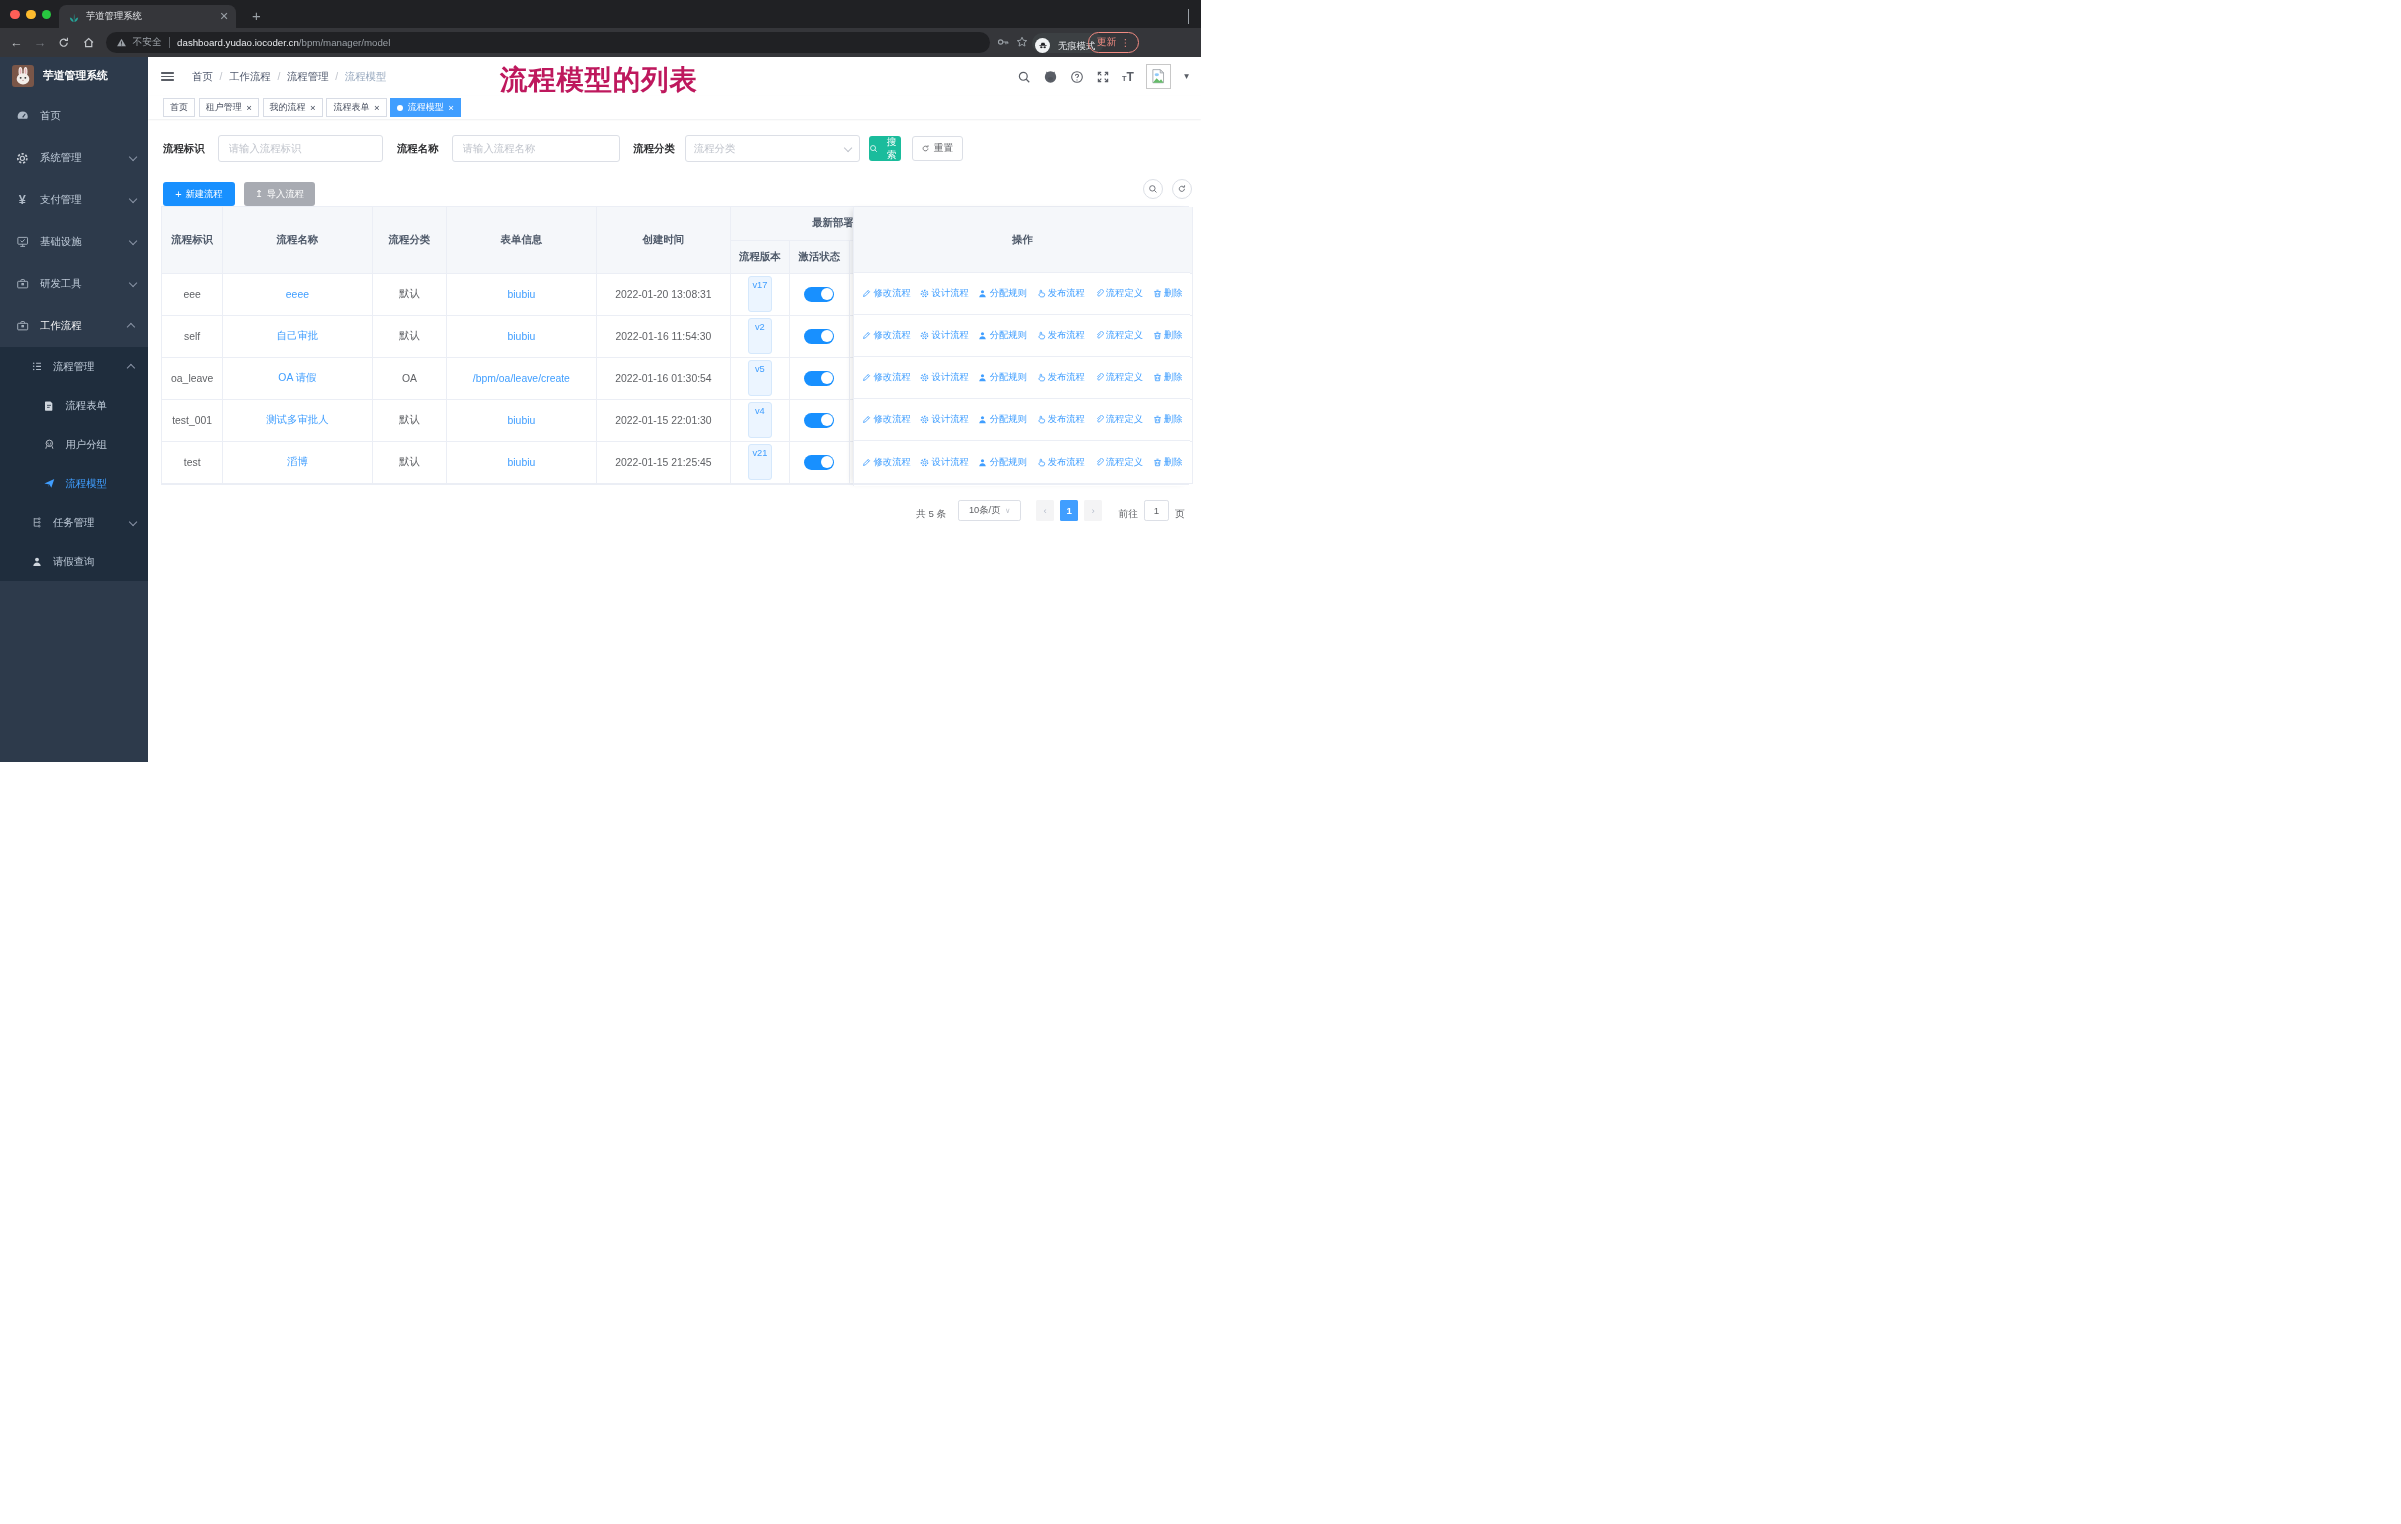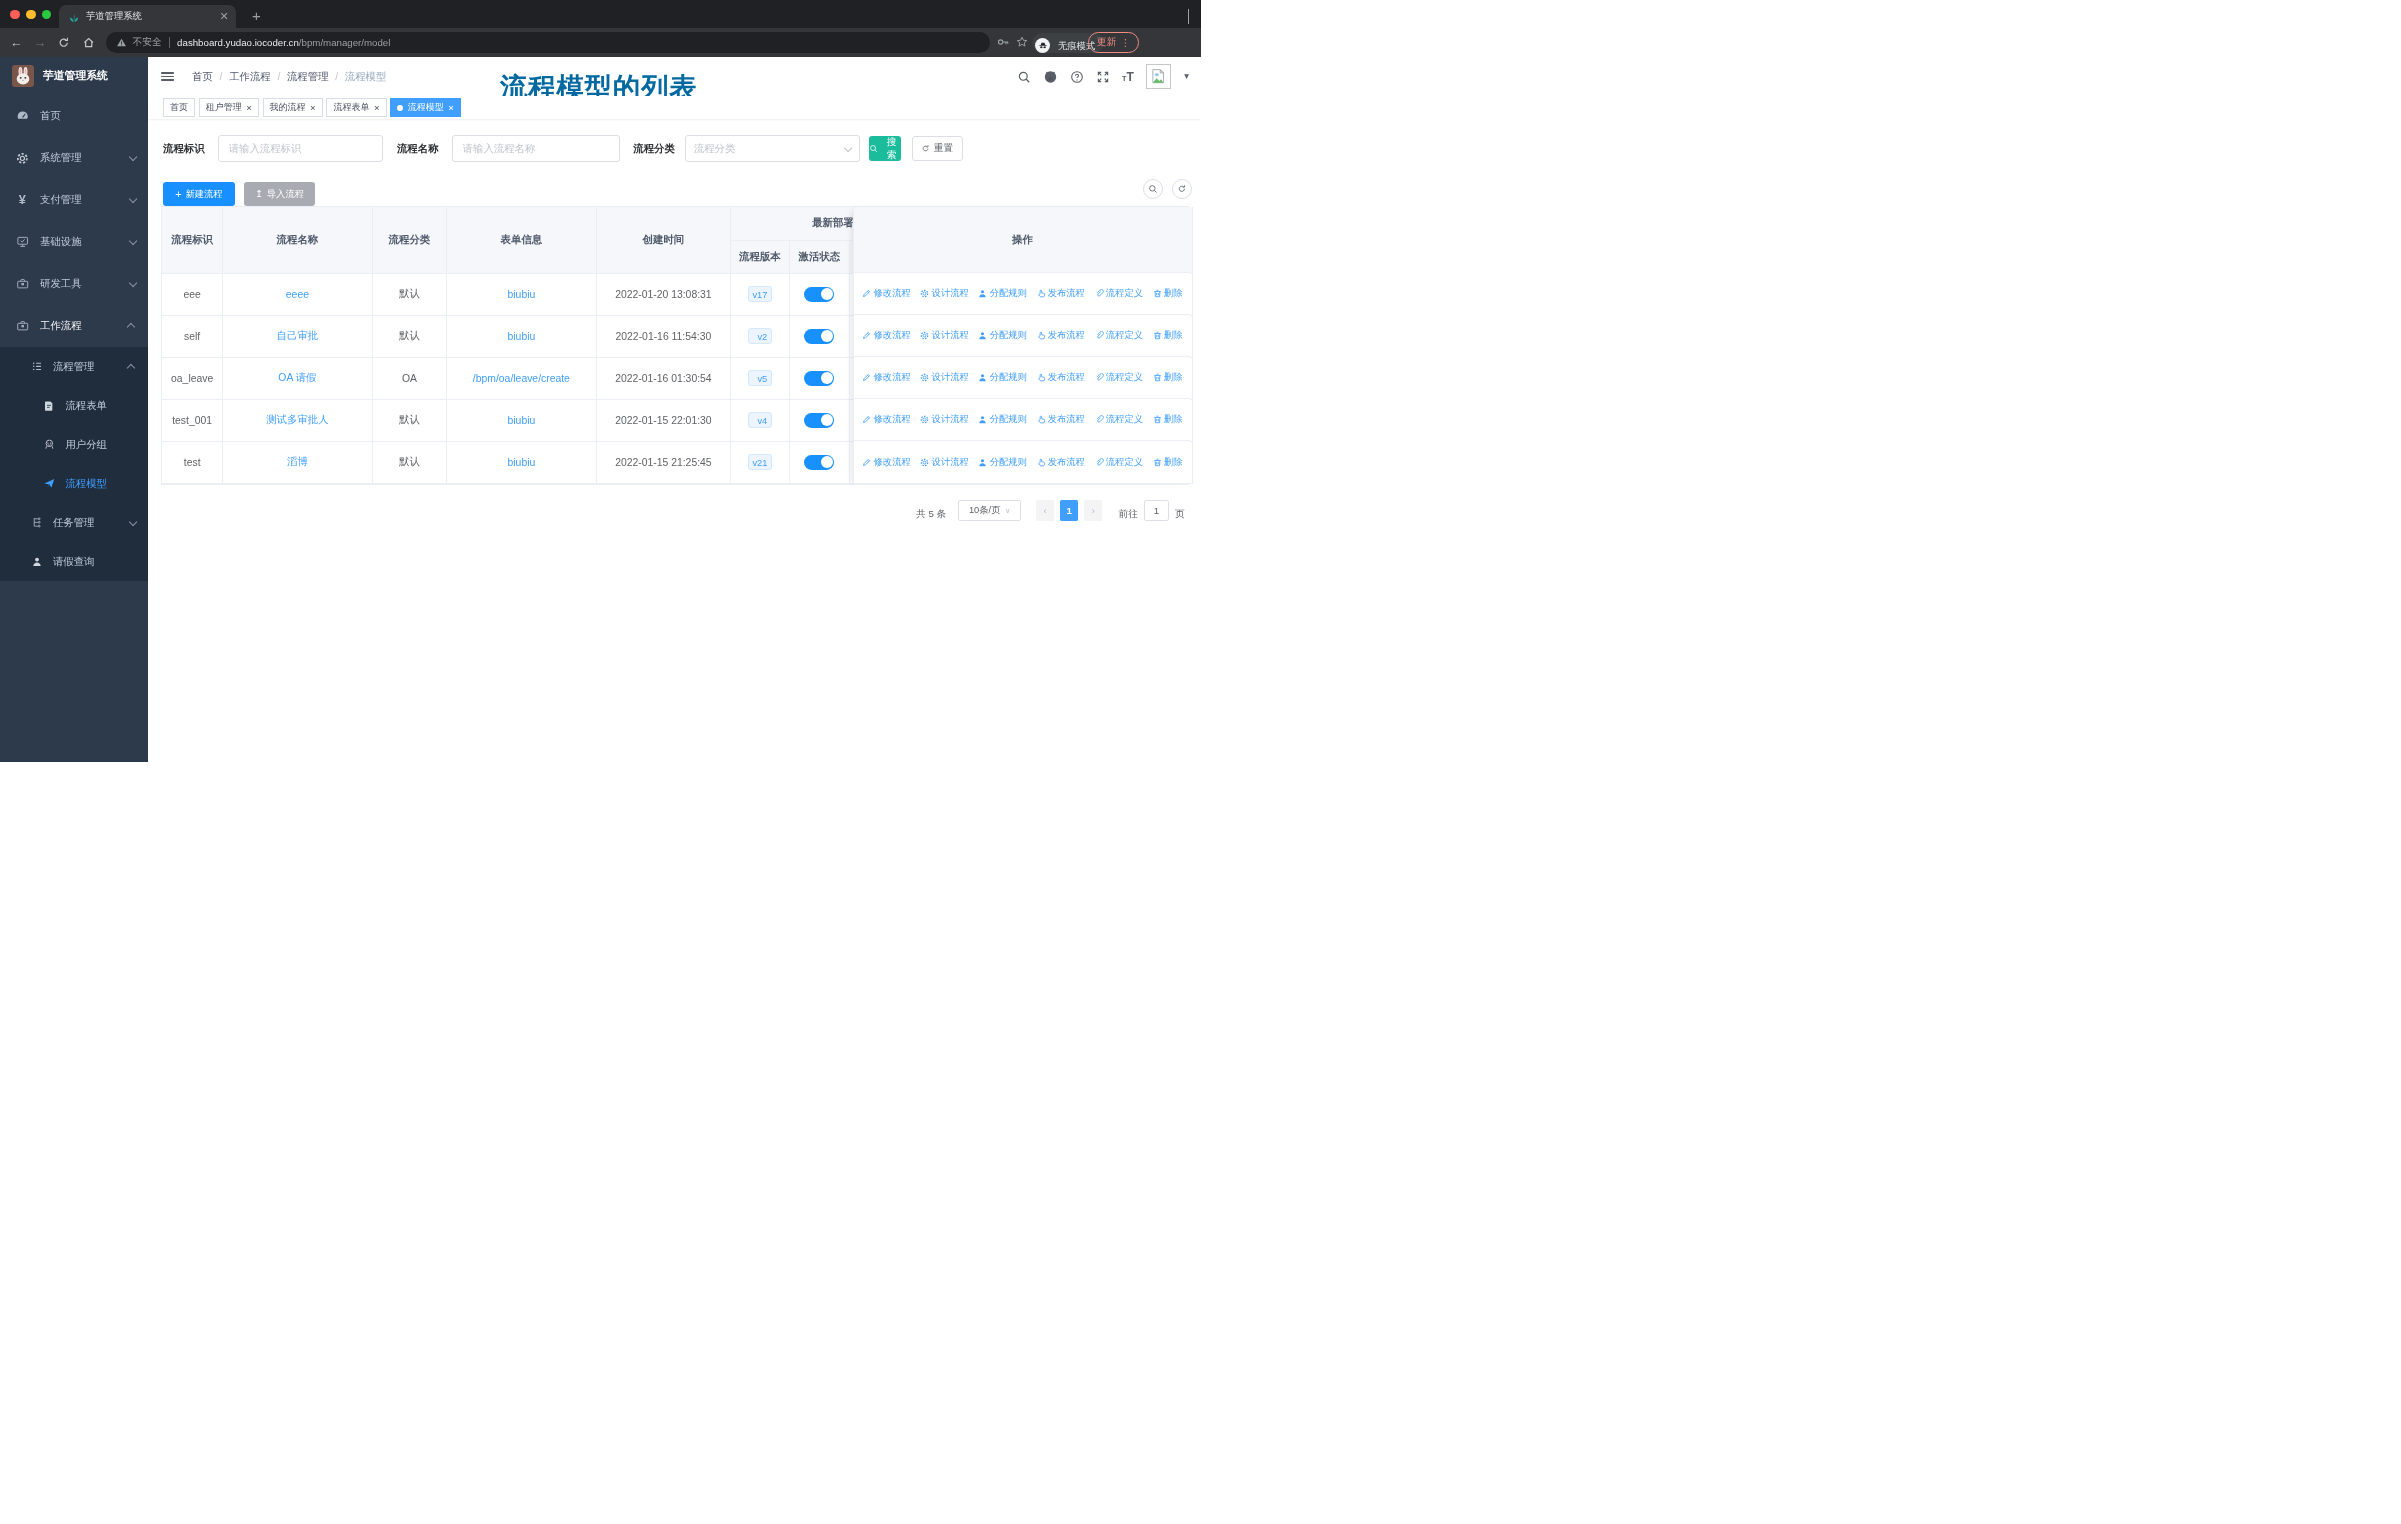--- a/index.html
+++ b/index.html
@@ -50,21 +50,21 @@
 
   
   .main { position:absolute; top:57px; left:148px; width:1053px; height:705px; background:#fff; }
   .app-header { position:relative; height:39px; display:flex; align-items:center; }
   .hamb { margin-left:12.7px; width:13.4px; }
   .hamb .bar { height:1.5px; background:#5a5e66; margin:2.2px 0; border-radius:0.7px; }
   .crumbs { display:flex; align-items:center; margin-left:18px; font-size:10.4px; gap:6.7px; }
   .crumb { color:#515a6e; }
   .crumb.last { color:#97a8be; }
   .crumb-sep { color:#c0c4cc; }
-  .annotation { position:absolute; left:352px; top:4.5px; font-size:27.5px; font-weight:900; color:#0369a1; letter-spacing:0.7px; white-space:nowrap;margin-top:8px; }
+  .annotation { position:absolute; left:352px; top:4.5px; font-size:27.5px; font-weight:900; color:#be185d; letter-spacing:0.7px; white-space:nowrap; }
   .hicons { position:absolute; right:10.4px; top:0; height:39px; display:flex; align-items:center; gap:12px; color:#5a5e66;text-align:right; }
   .avatar-box { width:24.6px; height:24.6px; border:0.7px solid #c8c8c8; background:#fff; display:flex; align-items:center; justify-content:center; }
   .caret { font-size:8.2px; color:#5a5e66; }
   .tsize { font-weight:bold; color:#5a5e66; }
   .tsize .small { font-size:7.4px; }
   .tsize .big { font-size:12px; }
 
   .tagsbar { position:relative; height:23px; background:#fff; box-shadow:0 0.7px 2.2px rgba(0,21,41,.12); display:flex; align-items:center; padding-left:15px; gap:3.7px; z-index:3; }
   .tag { height:18.6px; border:0.7px solid #d8dce5; background:#fff; color:#495060; font-size:9px; display:flex; align-items:center; gap:4.5px; padding:0 6px; cursor:default; }
   .tag .x { font-size:9.7px; line-height:1; }
@@ -91,21 +91,21 @@
 
   
   .twrap { position:absolute; top:87px; left:13.4px; width:1028px; height:279px; border:0.7px solid #ebeef5; }
   table.grid { border-collapse:collapse; table-layout:fixed; width:1028px; font-size:10.4px; }
   .grid th, .grid td { border-right:0.7px solid #ebeef5; border-bottom:0.7px solid #ebeef5; text-align:center; overflow:hidden; white-space:nowrap; }
   .grid th { background:#f5f7fa; color:#4e5969; font-weight:bold; }
   .grid tr.h1 th { height:33px; }
   .grid tr.h2 th { height:33px; }
   .grid td { height:42px; color:#606266; background:#fff; }
   a.cell-link { color:#409eff; text-decoration:none; }
-  .vtag { display:inline-block; min-width:24px; padding:0 3.7px; height:16px; line-height:16.4px; background:#ecf5ff; border:0.7px solid #d5e8fc; border-radius:3px; color:#409eff; font-size:9.3px;text-align:right; }
+  .vtag { display:inline-block; min-width:24px; padding:0 3.7px; height:36px; line-height:16.4px; background:#ecf5ff; border:0.7px solid #d5e8fc; border-radius:3px; color:#409eff; font-size:9.3px; }
   .switch { display:inline-block; width:30px; height:15px; border-radius:7.4px; background:#1890ff; position:relative; vertical-align:middle; }
   .switch .knob { position:absolute; right:1.5px; top:1.5px; width:12px; height:12px; border-radius:50%; background:#fff; }
 
   .op-col { position:absolute; top:0; left:691px; width:337px; height:279px; border-left:0.7px solid #ebeef5; box-shadow:-4.5px 0 6px -3px rgba(0,0,0,.12); }
   .op-head { height:66px; background:#f5f7fa; border-bottom:0.7px solid #ebeef5; display:flex; align-items:center; justify-content:center; color:#4e5969; font-weight:bold; font-size:10.4px; }
   .op-row { height:42px; background:#fff; border-bottom:0.7px solid #ebeef5; display:flex; align-items:center; justify-content:center; gap:9.7px; }
   .op-row:last-child { border-bottom:none; }
   a.act { color:#409eff; font-size:9.3px; text-decoration:none; display:inline-flex; align-items:center; gap:2.2px; white-space:nowrap; }
 
   

